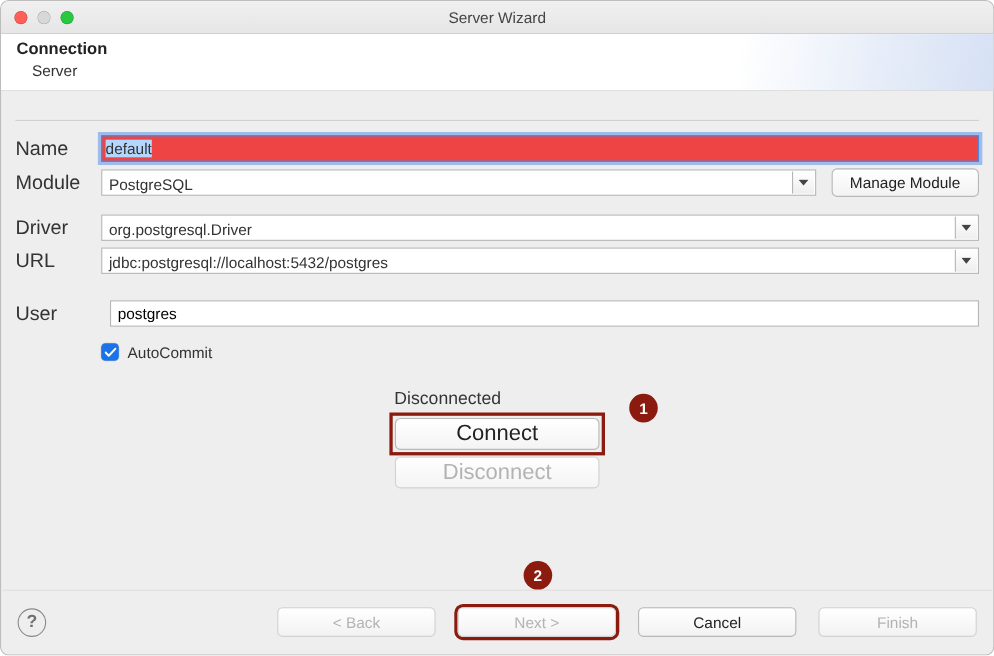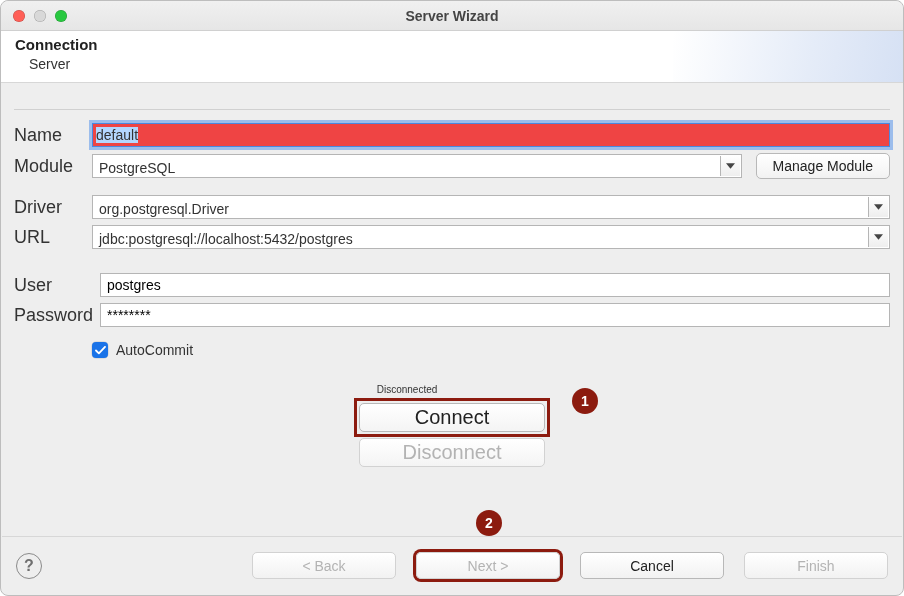--- a/index.html
+++ b/index.html
@@ -35,21 +35,21 @@
   }
   .traffic .dot {
     width: 12px; height: 12px; border-radius: 50%;
     box-shadow: inset 0 0 0 0.5px rgba(0,0,0,0.25);
   }
   .dot.red { background: #ff5f57; }
   .dot.gray { background: #d8d8d8; }
   .dot.green { background: #28c840; }
   .titlebar .title {
     margin: 0 auto;
-    font-weight: 700;
+    font-weight: 400;
     color: #444;
   }
   .header-strip {
     height: 52px;
     background: #fff;
     position: relative;
     border-bottom: 1px solid #d7d7d7;
     padding: 5px 27px 0 14px;
   }
   .header-strip::after {
@@ -166,21 +166,21 @@
   .mac-check svg { width: 11px; height: 9px; }
   .center-stack {
     margin-top: 26px;
     display: flex;
     flex-direction: column;
     align-items: center;
     gap: 6px;
     position: relative;
   }
   .status-label {
-    font-size: 10px;
+    font-size: 16px;
     color: #333;
     margin-bottom: 2px;
   }
   .big-btn {
     width: 186px;
     height: 29px;
     border: 1px solid #b8b8b8;
     border-radius: 5px;
     background: linear-gradient(#ffffff,#f4f4f4);
     font-size: 20px;
@@ -321,24 +321,20 @@
         </div>
       </div>
 
       <div class="spacer-v"></div>
 
       <div class="form-row">
         <div class="label wide">User</div>
         <input class="text-input" value="postgres" style="">
       </div>
 
-      <div class="form-row">
-        <div class="label wide">Password</div>
-        <input class="text-input" value="********" style="">
-      </div>
 
       <div class="checkbox-row">
         <div class="mac-check">
           <svg viewBox="0 0 12 10">
               <path d="M1 5 L4.2 8.2 L11 1" stroke="#fff" stroke-width="2" fill="none" stroke-linecap="round" stroke-linejoin="round"></path>
             </svg>
         </div>
         <span>AutoCommit</span>
       </div>
 

